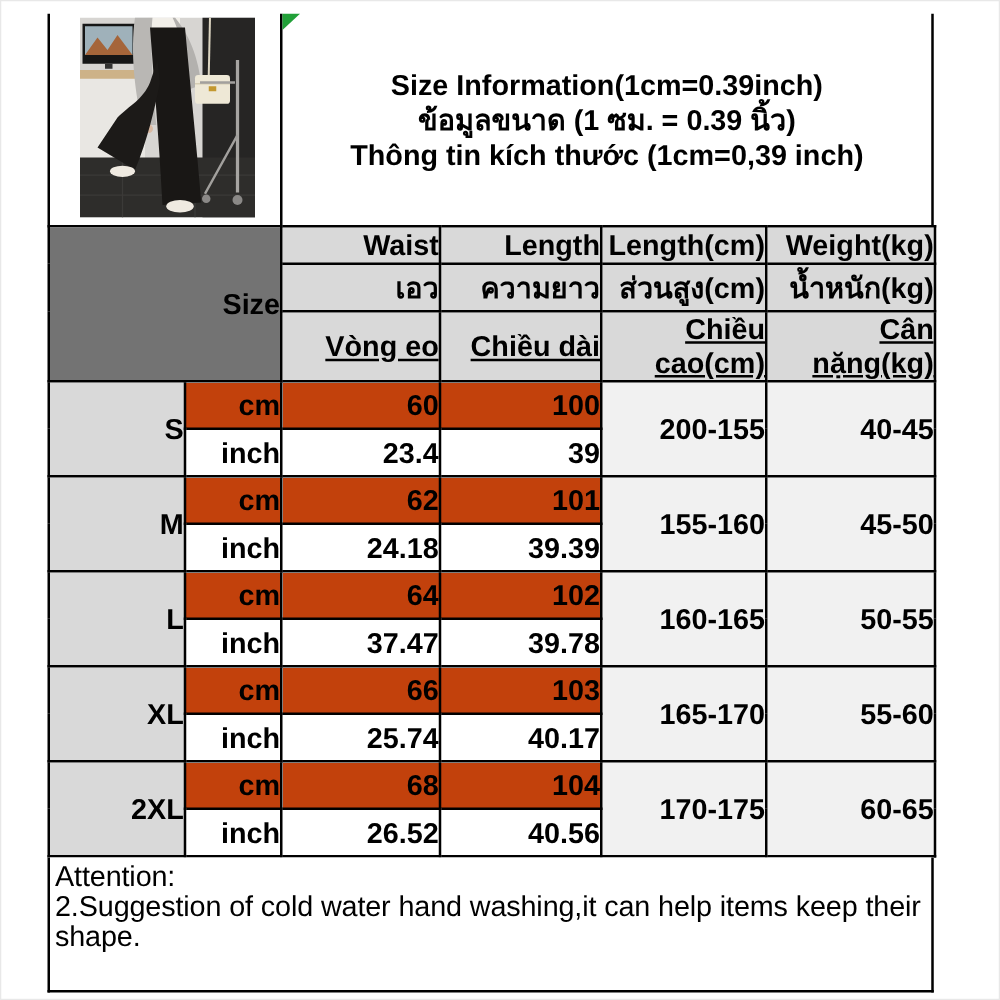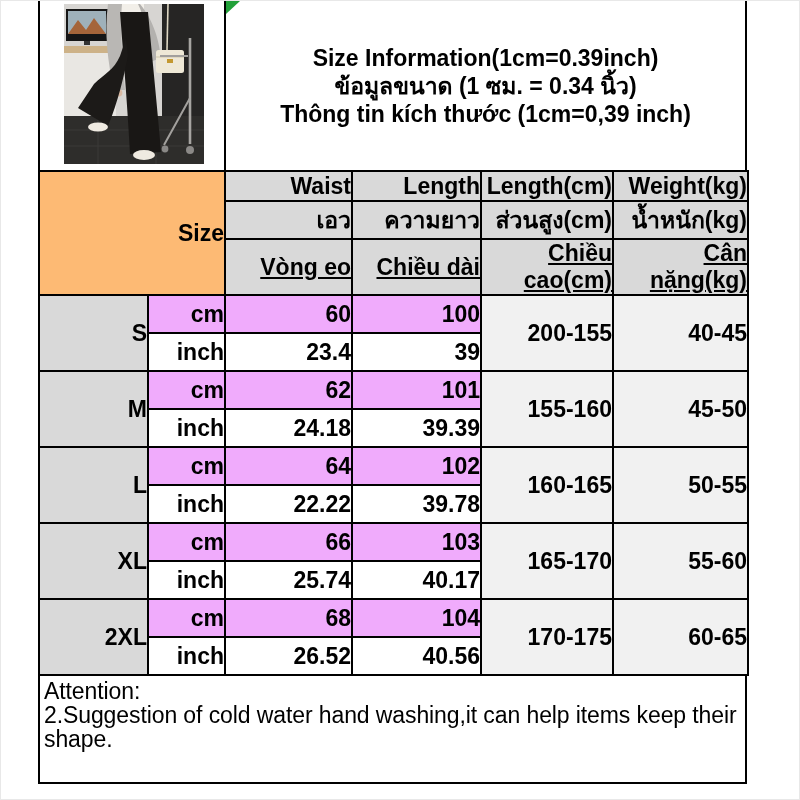--- a/index.html
+++ b/index.html
@@ -1,40 +1,40 @@
 <!DOCTYPE html>
 <html><head>
 <meta charset="utf-8">
 <style>
   * { margin:0; padding:0; box-sizing:border-box; }
   html,body { width:800px; height:800px; background:#ffffff; overflow:hidden;
               font-family:"Liberation Sans","DejaVu Sans",sans-serif; color:#000; }
   .page { position:relative; width:800px; height:800px; background:#fff; border:1px solid #e8e8e8; }
-  .sheet { position:absolute; left:37px; top:0; width:709px; }
+  .sheet { position:absolute; left:37px; top:10px; width:709px; }
 
   
   .top-band { position:relative; display:flex; height:169px; background:#fff;
               border-left:2px solid #000; border-right:2px solid #000; }
   .photo-cell { width:186px; border-right:2px solid #000; position:relative; background:#fff; }
   .photo-cell svg { position:absolute; left:24px; top:3px; }
   .title-cell { flex:1; text-align:center; padding-top:43px; }
   .title-line { font-size:23px; font-weight:bold; line-height:28px; white-space:nowrap; }
   .green-marker { position:absolute; left:186px; top:0; width:0; height:0;
                   border-top:13px solid #21a038; border-right:14px solid transparent; }
 
   
   table.size-table { border-collapse:collapse; table-layout:fixed; width:709px; }
   table.size-table td { border:2px solid #000; text-align:right; vertical-align:middle;
                         font-size:23px; font-weight:bold; overflow:hidden; }
   tr.hrow1 td { height:30px; } tr.hrow2 td { height:29px; } tr.hrow3 td { height:29px;text-decoration:underline; }
   tr.drow td { height:38px; }
   td.hd { background:#d9d9d9; }
-  td.size-big { background:#fdba74; font-size:37px; font-weight:bold;padding-left:27px; }
+  td.size-big { background:#737373; font-size:37px; font-weight:bold;padding-left:27px; }
   td.size-label { background:#d9d9d9; font-size:19px; }
-  td.cmbg { background:#f0abfc; }
+  td.cmbg { background:#c2410c; }
   td.inbg { background:#ffffff; }
   td.range { background:#f1f1f1; }
   td.val-normal { font-weight:normal; font-size:18px; }
   td.th-txt { font-size:16px; }
 
   
   .attention { height:108px; border:2px solid #000; border-top:none; background:#fff;
                padding:3px 6px 0 4px; font-size:23px; line-height:24px; letter-spacing:-0.1px; }
 </style>
 </head>
@@ -70,21 +70,21 @@
           <rect x="103" y="55" width="6" height="4" fill="#c3982f"></rect>
           <path d="M126,34 V140" stroke="#a7a5a2" stroke-width="2.6" fill="none"></path>
           <path d="M100,141 L126,94 M96,52 H124" stroke="#a2a09d" stroke-width="2" fill="none"></path>
           <circle cx="126" cy="146" r="4" fill="#8b8987"></circle>
           <circle cx="101" cy="145" r="3.4" fill="#8b8987"></circle>
         </svg>
       </div>
       <div class="green-marker"></div>
       <div class="title-cell">
         <div class="title-line">Size Information(1cm=0.39inch)</div>
-        <div class="title-line">ข้อมูลขนาด (1 ซม. = 0.34 นิ้ว)</div>
+        <div class="title-line">ข้อมูลขนาด (1 ซม. = 0.39 นิ้ว)</div>
         <div class="title-line">Thông tin kích thước (1cm=0,39 inch)</div>
       </div>
     </div>
 
     <table class="size-table">
       <colgroup>
         <col style="width:109px">
           <col style="width:77px">
           <col style="width:127px">
         <col style="width:129px">
@@ -143,21 +143,21 @@
       <tr class="drow">
         <td class="size-label" rowspan="2">L</td>
         <td class="cmbg">cm</td>
         <td class="cmbg">64</td>
         <td class="cmbg">102</td>
         <td class="range" rowspan="2">160-165</td>
         <td class="range" rowspan="2">50-55</td>
       </tr>
       <tr class="drow">
         <td class="inbg">inch</td>
-        <td class="inbg val-normal">22.22</td>
+        <td class="inbg val-normal">37.47</td>
         <td class="inbg val-normal">39.78</td>
       </tr>
 
       <tr class="drow">
         <td class="size-label" rowspan="2">XL</td>
         <td class="cmbg">cm</td>
         <td class="cmbg">66</td>
         <td class="cmbg">103</td>
         <td class="range" rowspan="2">165-170</td>
         <td class="range" rowspan="2">55-60</td>

